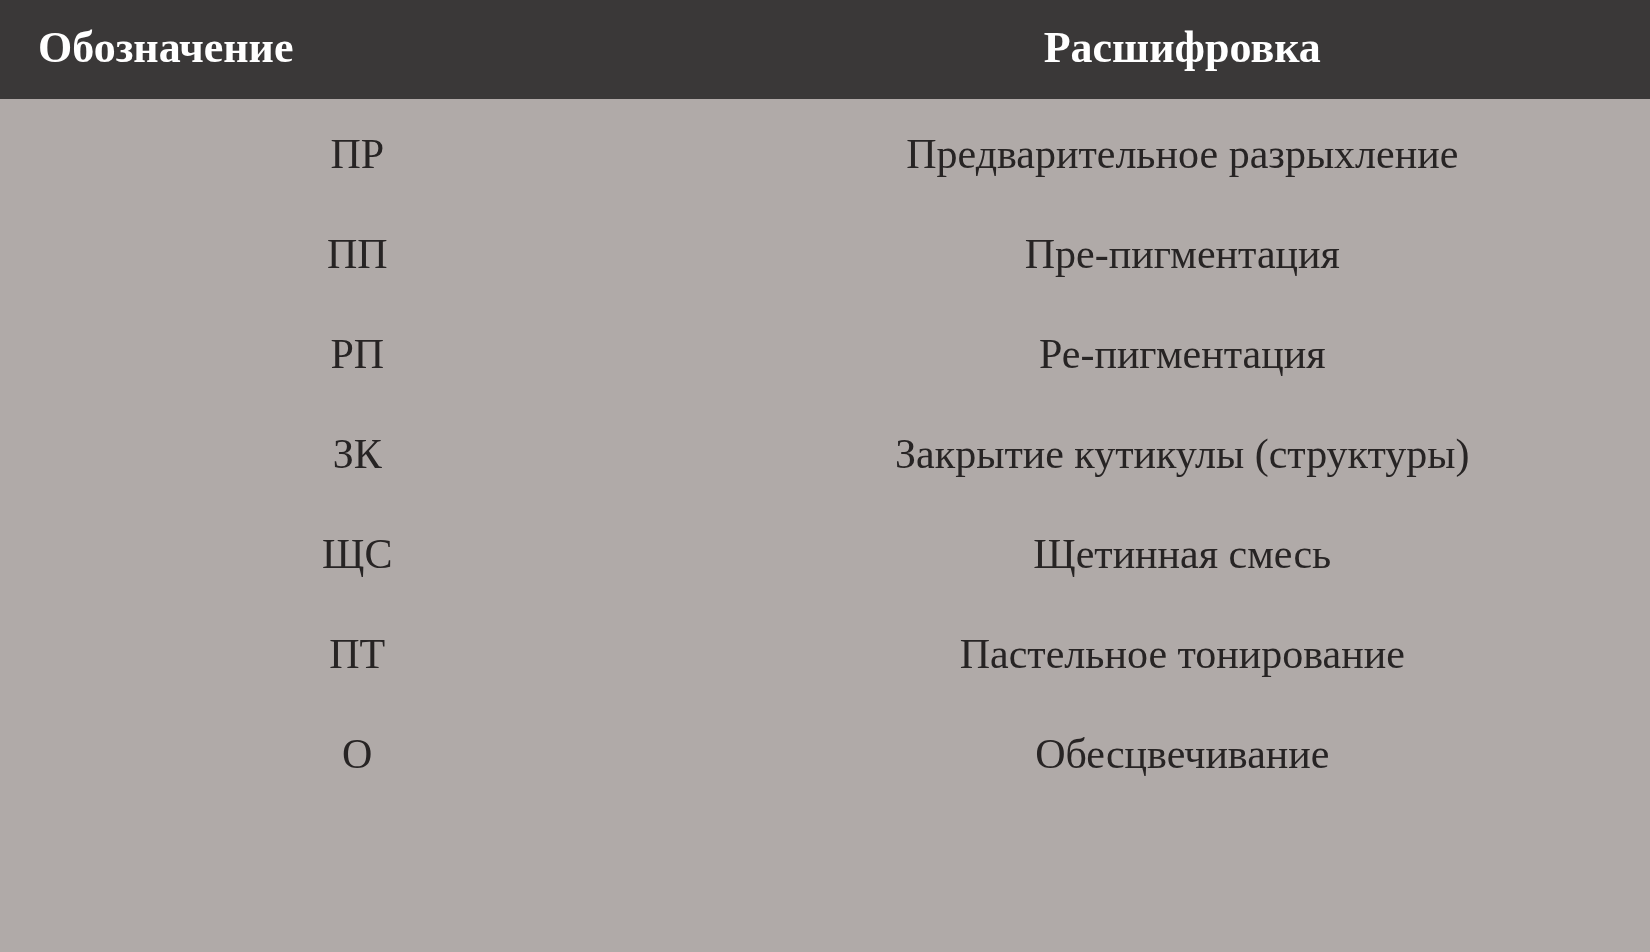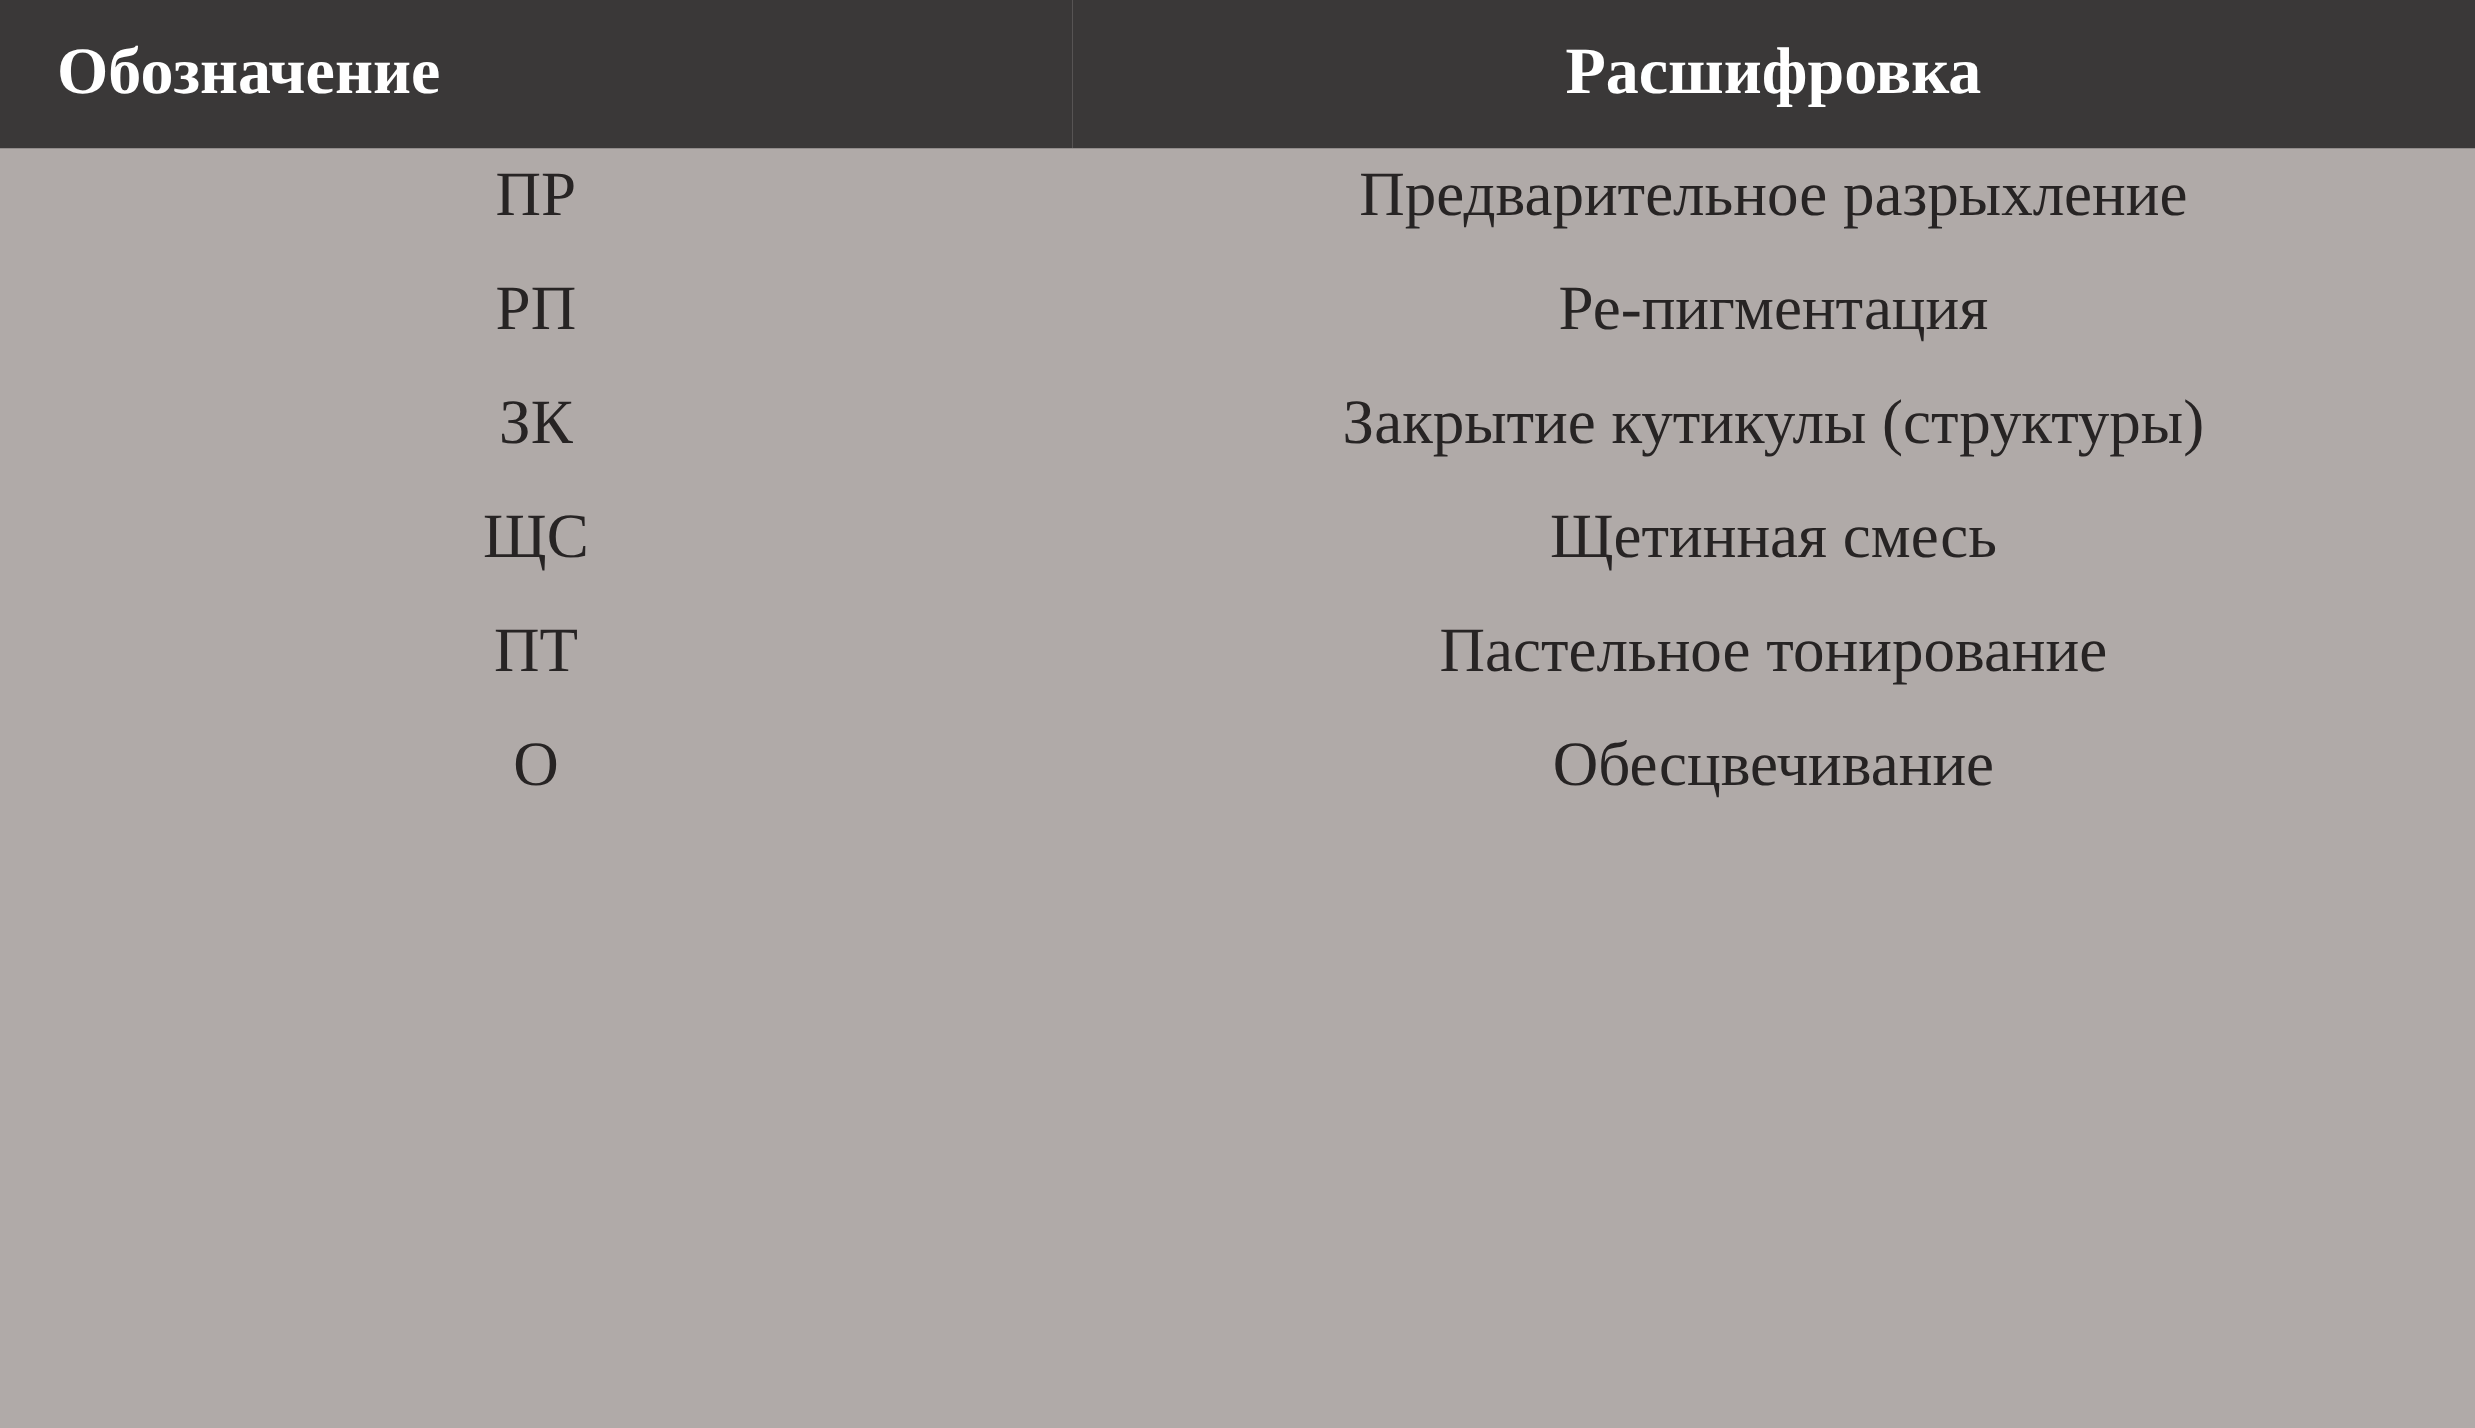--- a/index.html
+++ b/index.html
@@ -43,21 +43,21 @@
   .table thead th.col-desc {
     text-align: center;
     width: 58%;
     margin-top: 28px;
   }
   .table tbody td {
     background: #b0aaa8;
     color: #272424;
     font-size: 42px;
     text-align: center;
-    padding: 8px 0 21px 0;
+    padding: 32px 0 21px 0;
     font-family: "Liberation Serif", serif;
     line-height: 1.12;
     margin-left: 44px;
   }
   .table tbody td.cell-code {
     width: 42%;
   }
   .table tbody td.cell-desc {
     width: 58%;
   }
@@ -75,20 +75,24 @@
         <th class="col-code">Обозначение</th>
         <th class="col-desc">Расшифровка</th>
       </tr>
     </thead>
     <tbody>
       <tr>
         <td class="cell-code">ПР</td>
         <td class="cell-desc">Предварительное разрыхление</td>
       </tr>
       <tr>
+        <td class="cell-code">ПП</td>
+        <td class="cell-desc">Пре-пигментация</td>
+      </tr>
+      <tr>
         <td class="cell-code">РП</td>
         <td class="cell-desc">Ре-пигментация</td>
       </tr>
       <tr>
         <td class="cell-code">ЗК</td>
         <td class="cell-desc">Закрытие кутикулы (структуры)</td>
       </tr>
       <tr>
         <td class="cell-code">ЩС</td>
         <td class="cell-desc">Щетинная смесь</td>

